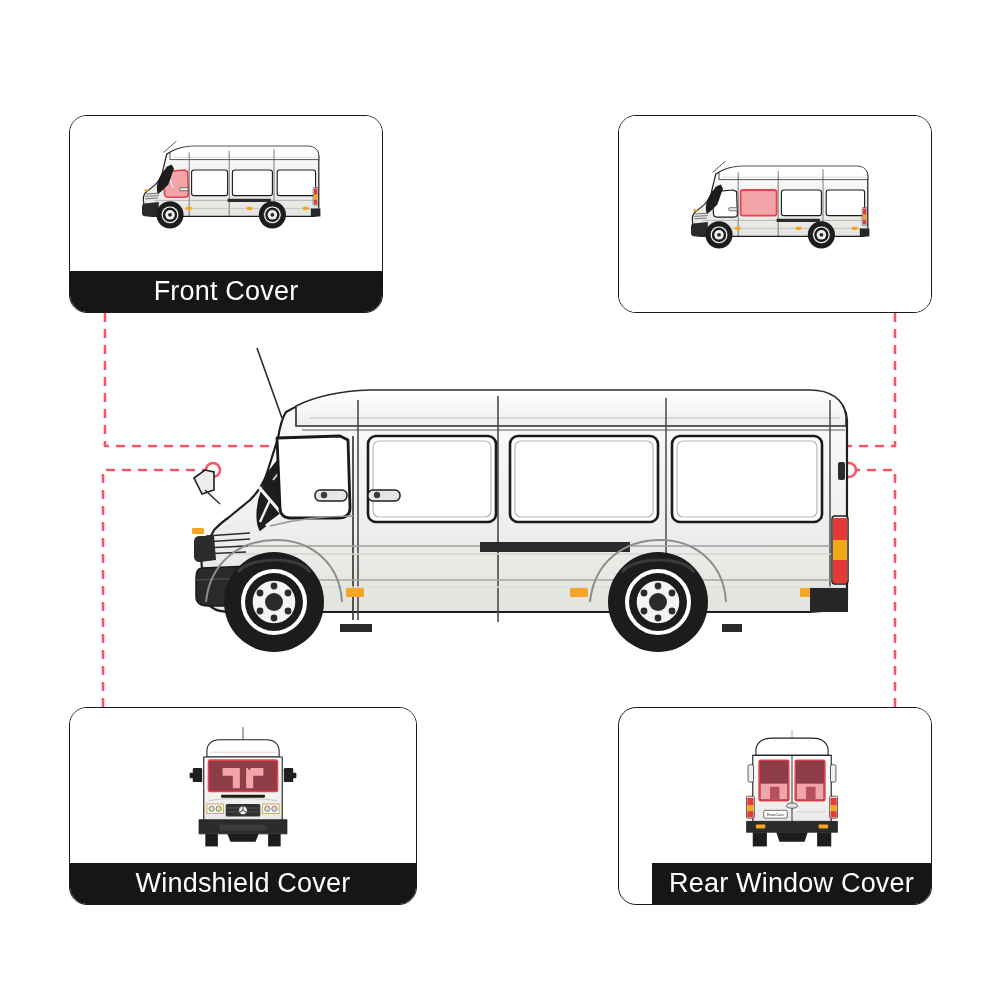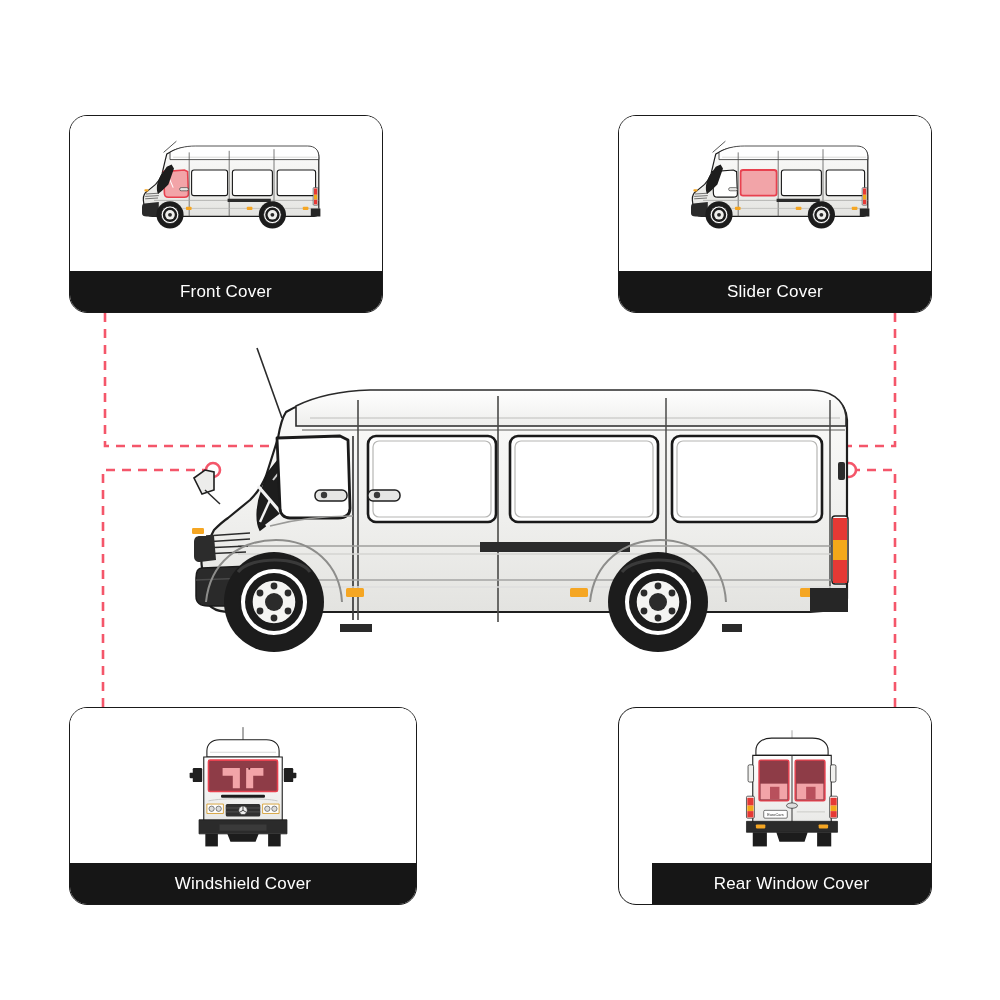--- a/index.html
+++ b/index.html
@@ -52,21 +52,21 @@
   }
   .card-art svg { display: block; }
   .card-label {
     flex: 0 0 auto;
     height: 41px;
     background: #161616;
     color: #ffffff;
     display: flex;
     align-items: center;
     justify-content: center;
-    font-size: 17px;
+    font-size: 27px;
     font-weight: 500;
     letter-spacing: 0.2px;
     line-height: 1;
   }
 
   #card-front  { left: 69px;  top: 115px; width: 314px; height: 198px; }
   #card-slider { left: 618px; top: 115px; width: 314px; height: 198px; }
   #card-wind   { left: 69px;  top: 707px; width: 348px; height: 198px; }
   #card-rear   { left: 618px; top: 707px; width: 314px; height: 198px; padding-left: 33px; }
 
@@ -369,21 +369,20 @@
         </g>
         <g>
           <circle cx="188" cy="96" r="17" fill="#1c1c1c"></circle>
           <circle cx="188" cy="96" r="11" fill="#ffffff" stroke="#1c1c1c" stroke-width="0.9"></circle>
           <circle cx="188" cy="96" r="9" fill="#1c1c1c"></circle>
           <circle cx="188" cy="96" r="6" fill="#efefed"></circle>
           <circle cx="188" cy="96" r="2.4" fill="#2b2b2b"></circle>
         </g>
       </svg>
     </div>
-    <div class="card-label">Slider Cover</div>
   </div>
 
   <div class="card" id="card-wind">
     <div class="card-art">
       <svg width="126" height="124" viewBox="0 0 160 158">
         <defs>
           <linearGradient id="fv" x1="0" y1="0" x2="0" y2="1">
             <stop offset="0" stop-color="#ffffff"></stop>
               <stop offset="1" stop-color="#e8e8e6"></stop>
           </linearGradient>

